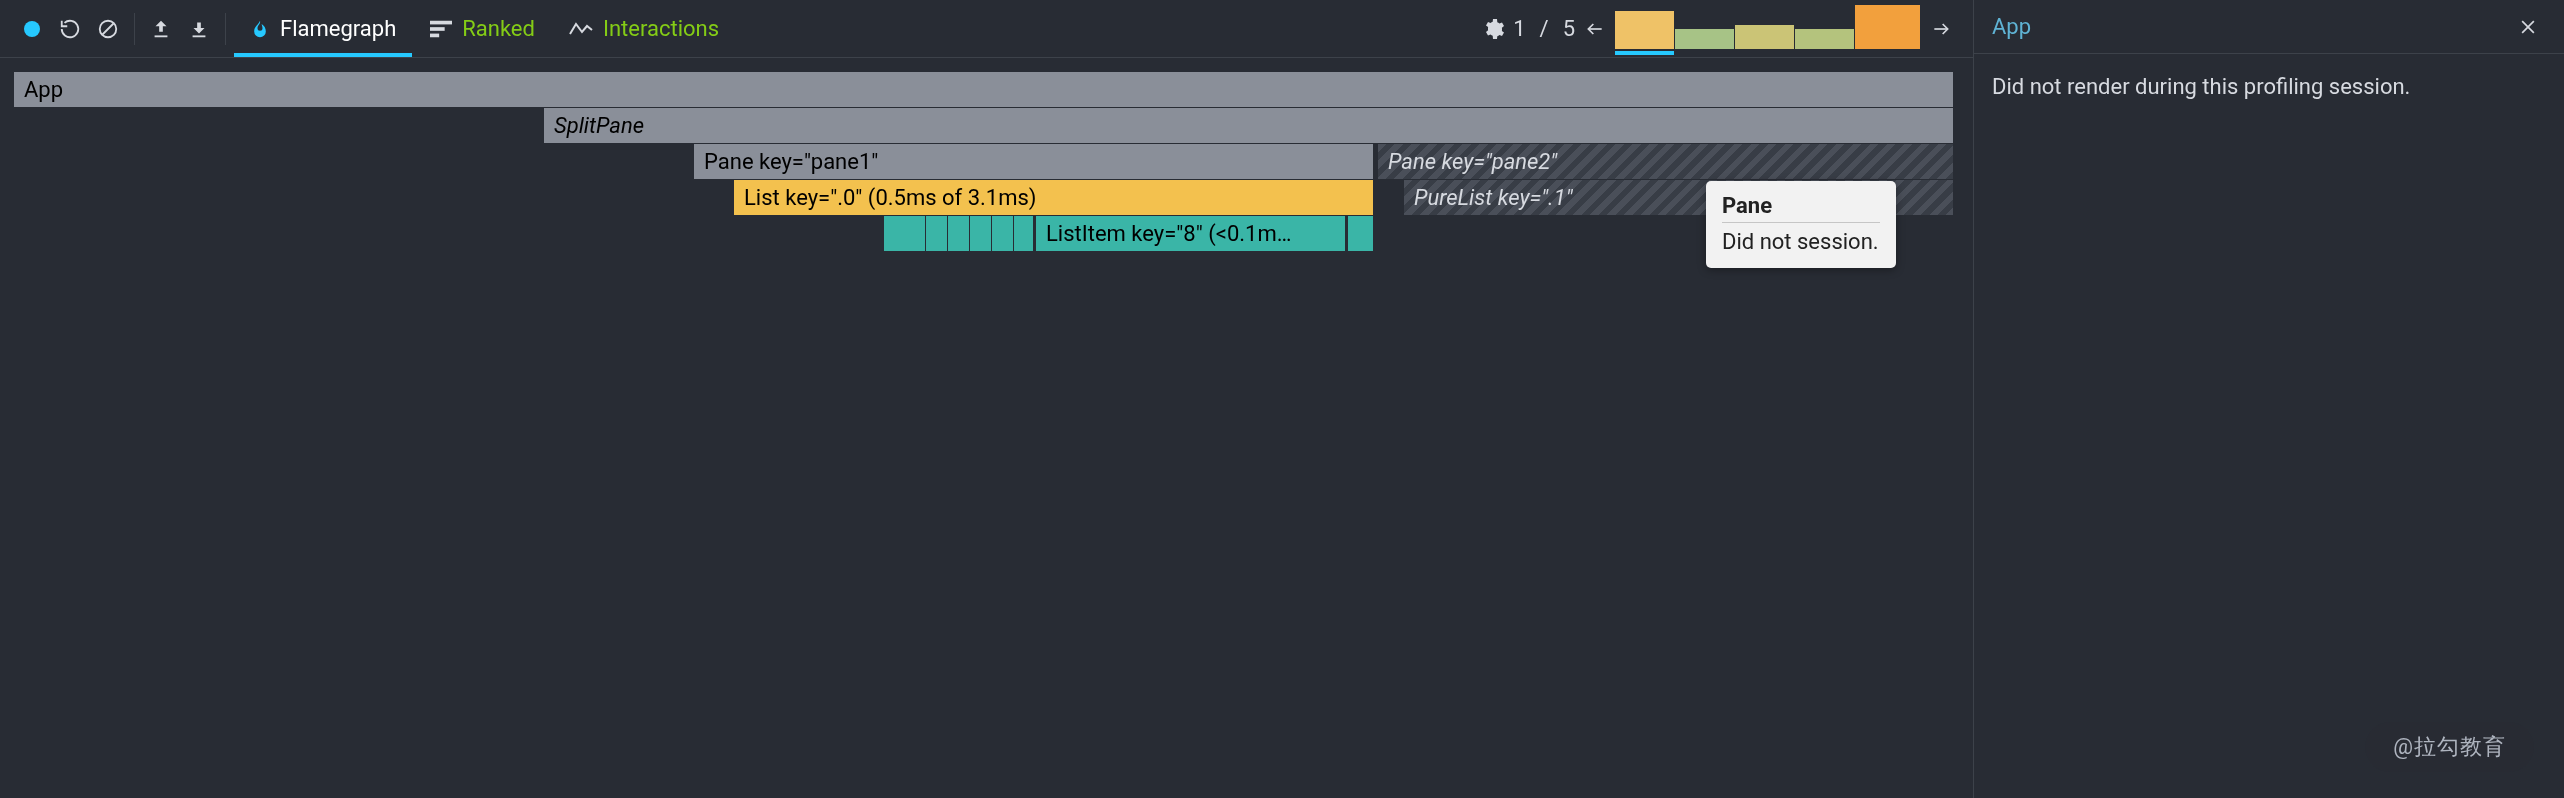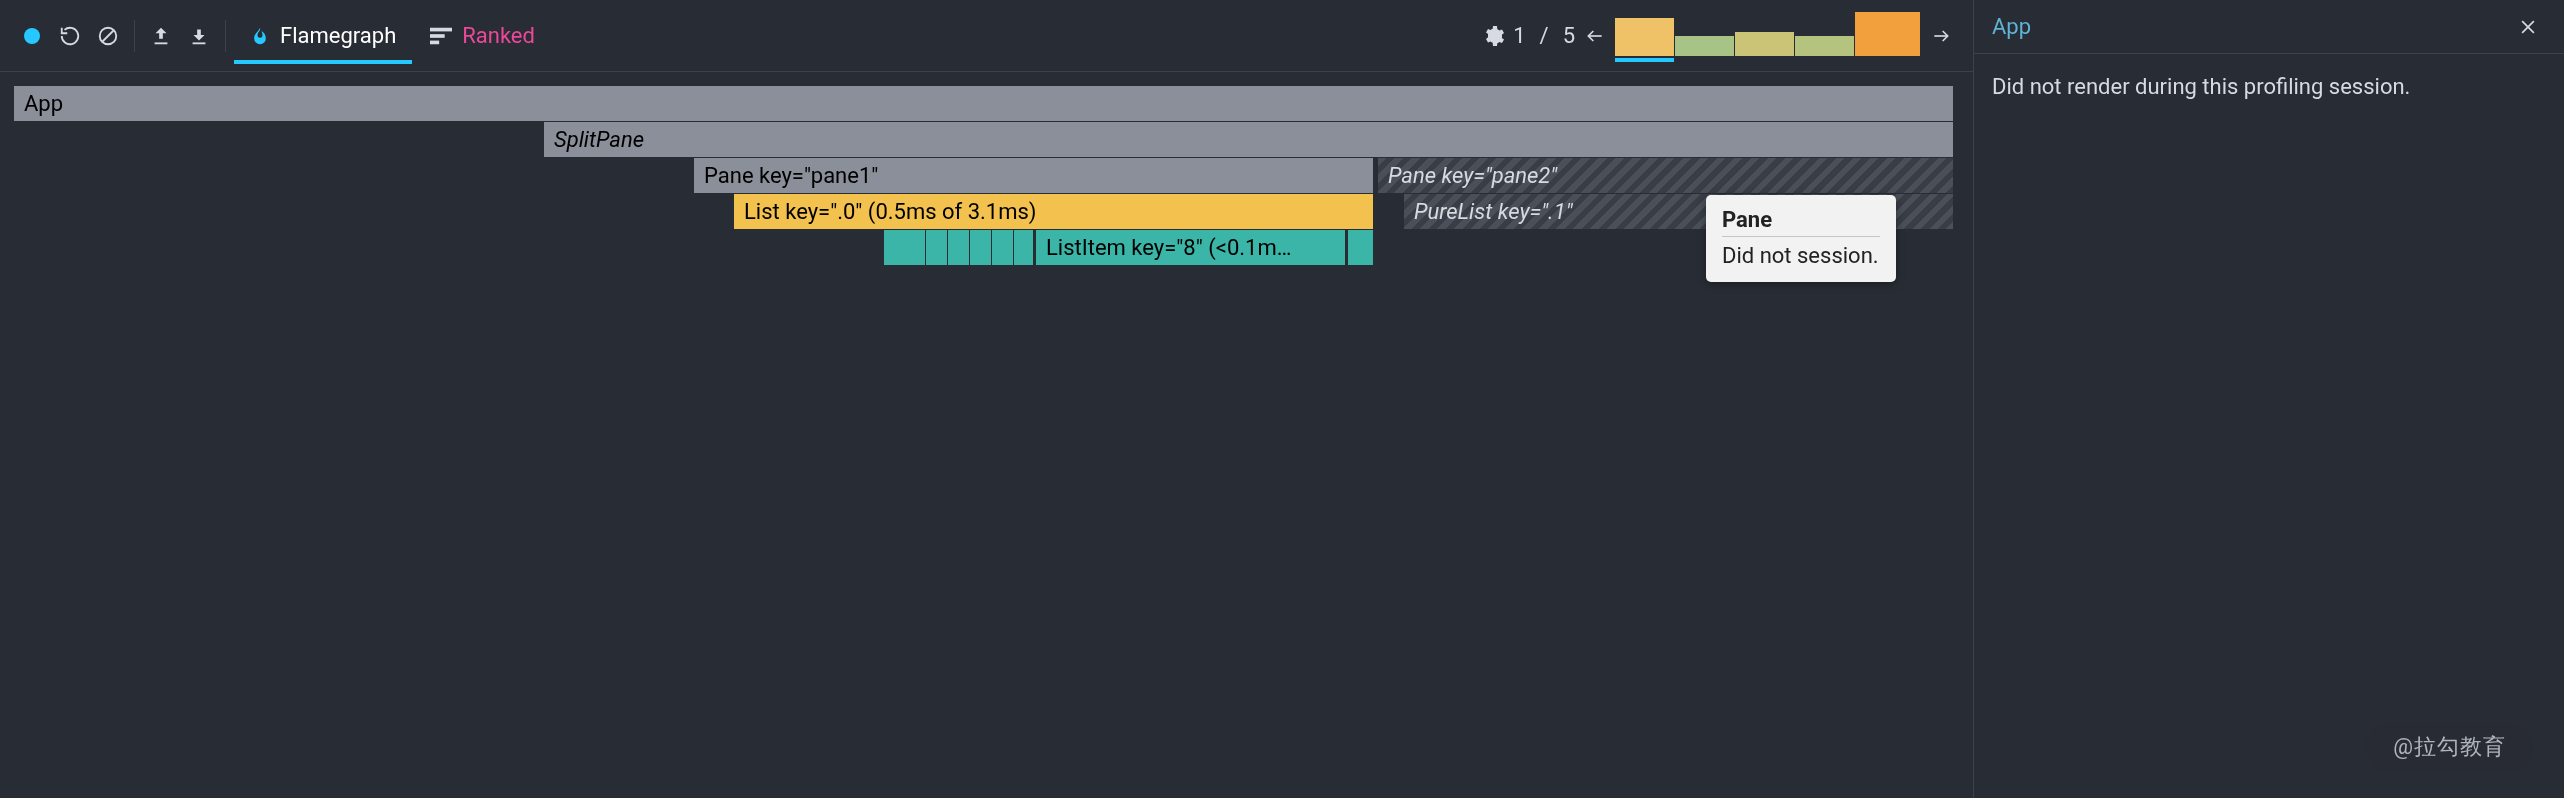--- a/index.html
+++ b/index.html
@@ -11,39 +11,39 @@
     height: 798px;
     overflow: hidden;
     font-size: 22px;
   }
   .root { display: flex; height: 100%; }
   .main { flex: 1; display: flex; flex-direction: column; border-right: 1px solid #3d424a; }
   .sidebar { width: 590px; display: flex; flex-direction: column; }
 
   
   .toolbar {
-    height: 72px;
+    height: 58px;
     display: flex;
     align-items: center;
     padding: 0 14px;
     gap: 2px;
     border-bottom: 1px solid #3d424a;
   }
   .icon-btn {
     width: 36px; height: 36px;
     display: flex; align-items: center; justify-content: center;
     color: #d7dae0; cursor: pointer; border-radius: 4px;
   }
   .icon-btn.active { color: #26c9ff; }
   .vdiv { width: 1px; height: 32px; background: #3d424a; margin: 0 6px; }
 
   .tab {
     display: flex; align-items: center; gap: 10px;
     padding: 0 16px; height: 54px; cursor: pointer;
-    color: #ec4899;
+    color: #84cc16;
     position: relative;
   }
   .tab.active { color: #fff; }
   .tab.active::after {
     content: ""; position: absolute; left: 0; right: 0; bottom: -1px;
     height: 4px; background: #26c9ff;
   }
   .tab .ticon { display: inline-flex; }
 
   .spacer { flex: 1; }
@@ -167,20 +167,28 @@
         <span class="ticon">
           <svg width="22" height="18" viewBox="0 0 24 18" fill="#d7dae0">
               <rect x="0" y="0" width="24" height="4"></rect>
               <rect x="0" y="7" width="16" height="4"></rect>
               <rect x="0" y="14" width="10" height="4"></rect>
             </svg>
         </span>
         <span>Ranked</span>
       </div>
 
+      <div class="tab">
+        <span class="ticon">
+          <svg width="24" height="18" viewBox="0 0 24 18" fill="none" stroke="#d7dae0" stroke-width="2">
+              <polyline points="1,14 7,4 13,12 18,6 23,10"></polyline>
+            </svg>
+        </span>
+        <span>Interactions</span>
+      </div>
 
       <div class="spacer"></div>
 
       <div class="icon-btn">
         <svg width="24" height="24" viewBox="0 0 24 24" fill="#d7dae0">
             <path d="M12 8a4 4 0 1 0 0 8 4 4 0 0 0 0-8zm9 4a7.9 7.9 0 0 0-.1-1.3l2.1-1.6-2-3.5-2.5 1a7.7 7.7 0 0 0-2.2-1.3L16 2h-4l-.3 2.7a7.7 7.7 0 0 0-2.2 1.3l-2.5-1-2 3.5 2.1 1.6A8 8 0 0 0 7 12c0 .4 0 .9.1 1.3L5 14.9l2 3.5 2.5-1c.7.5 1.4 1 2.2 1.3L12 22h4l.3-2.7c.8-.3 1.5-.8 2.2-1.3l2.5 1 2-3.5-2.1-1.6c.1-.4.1-.9.1-1.3z"></path>
           </svg>
       </div>
 
       <div class="commit-info">

